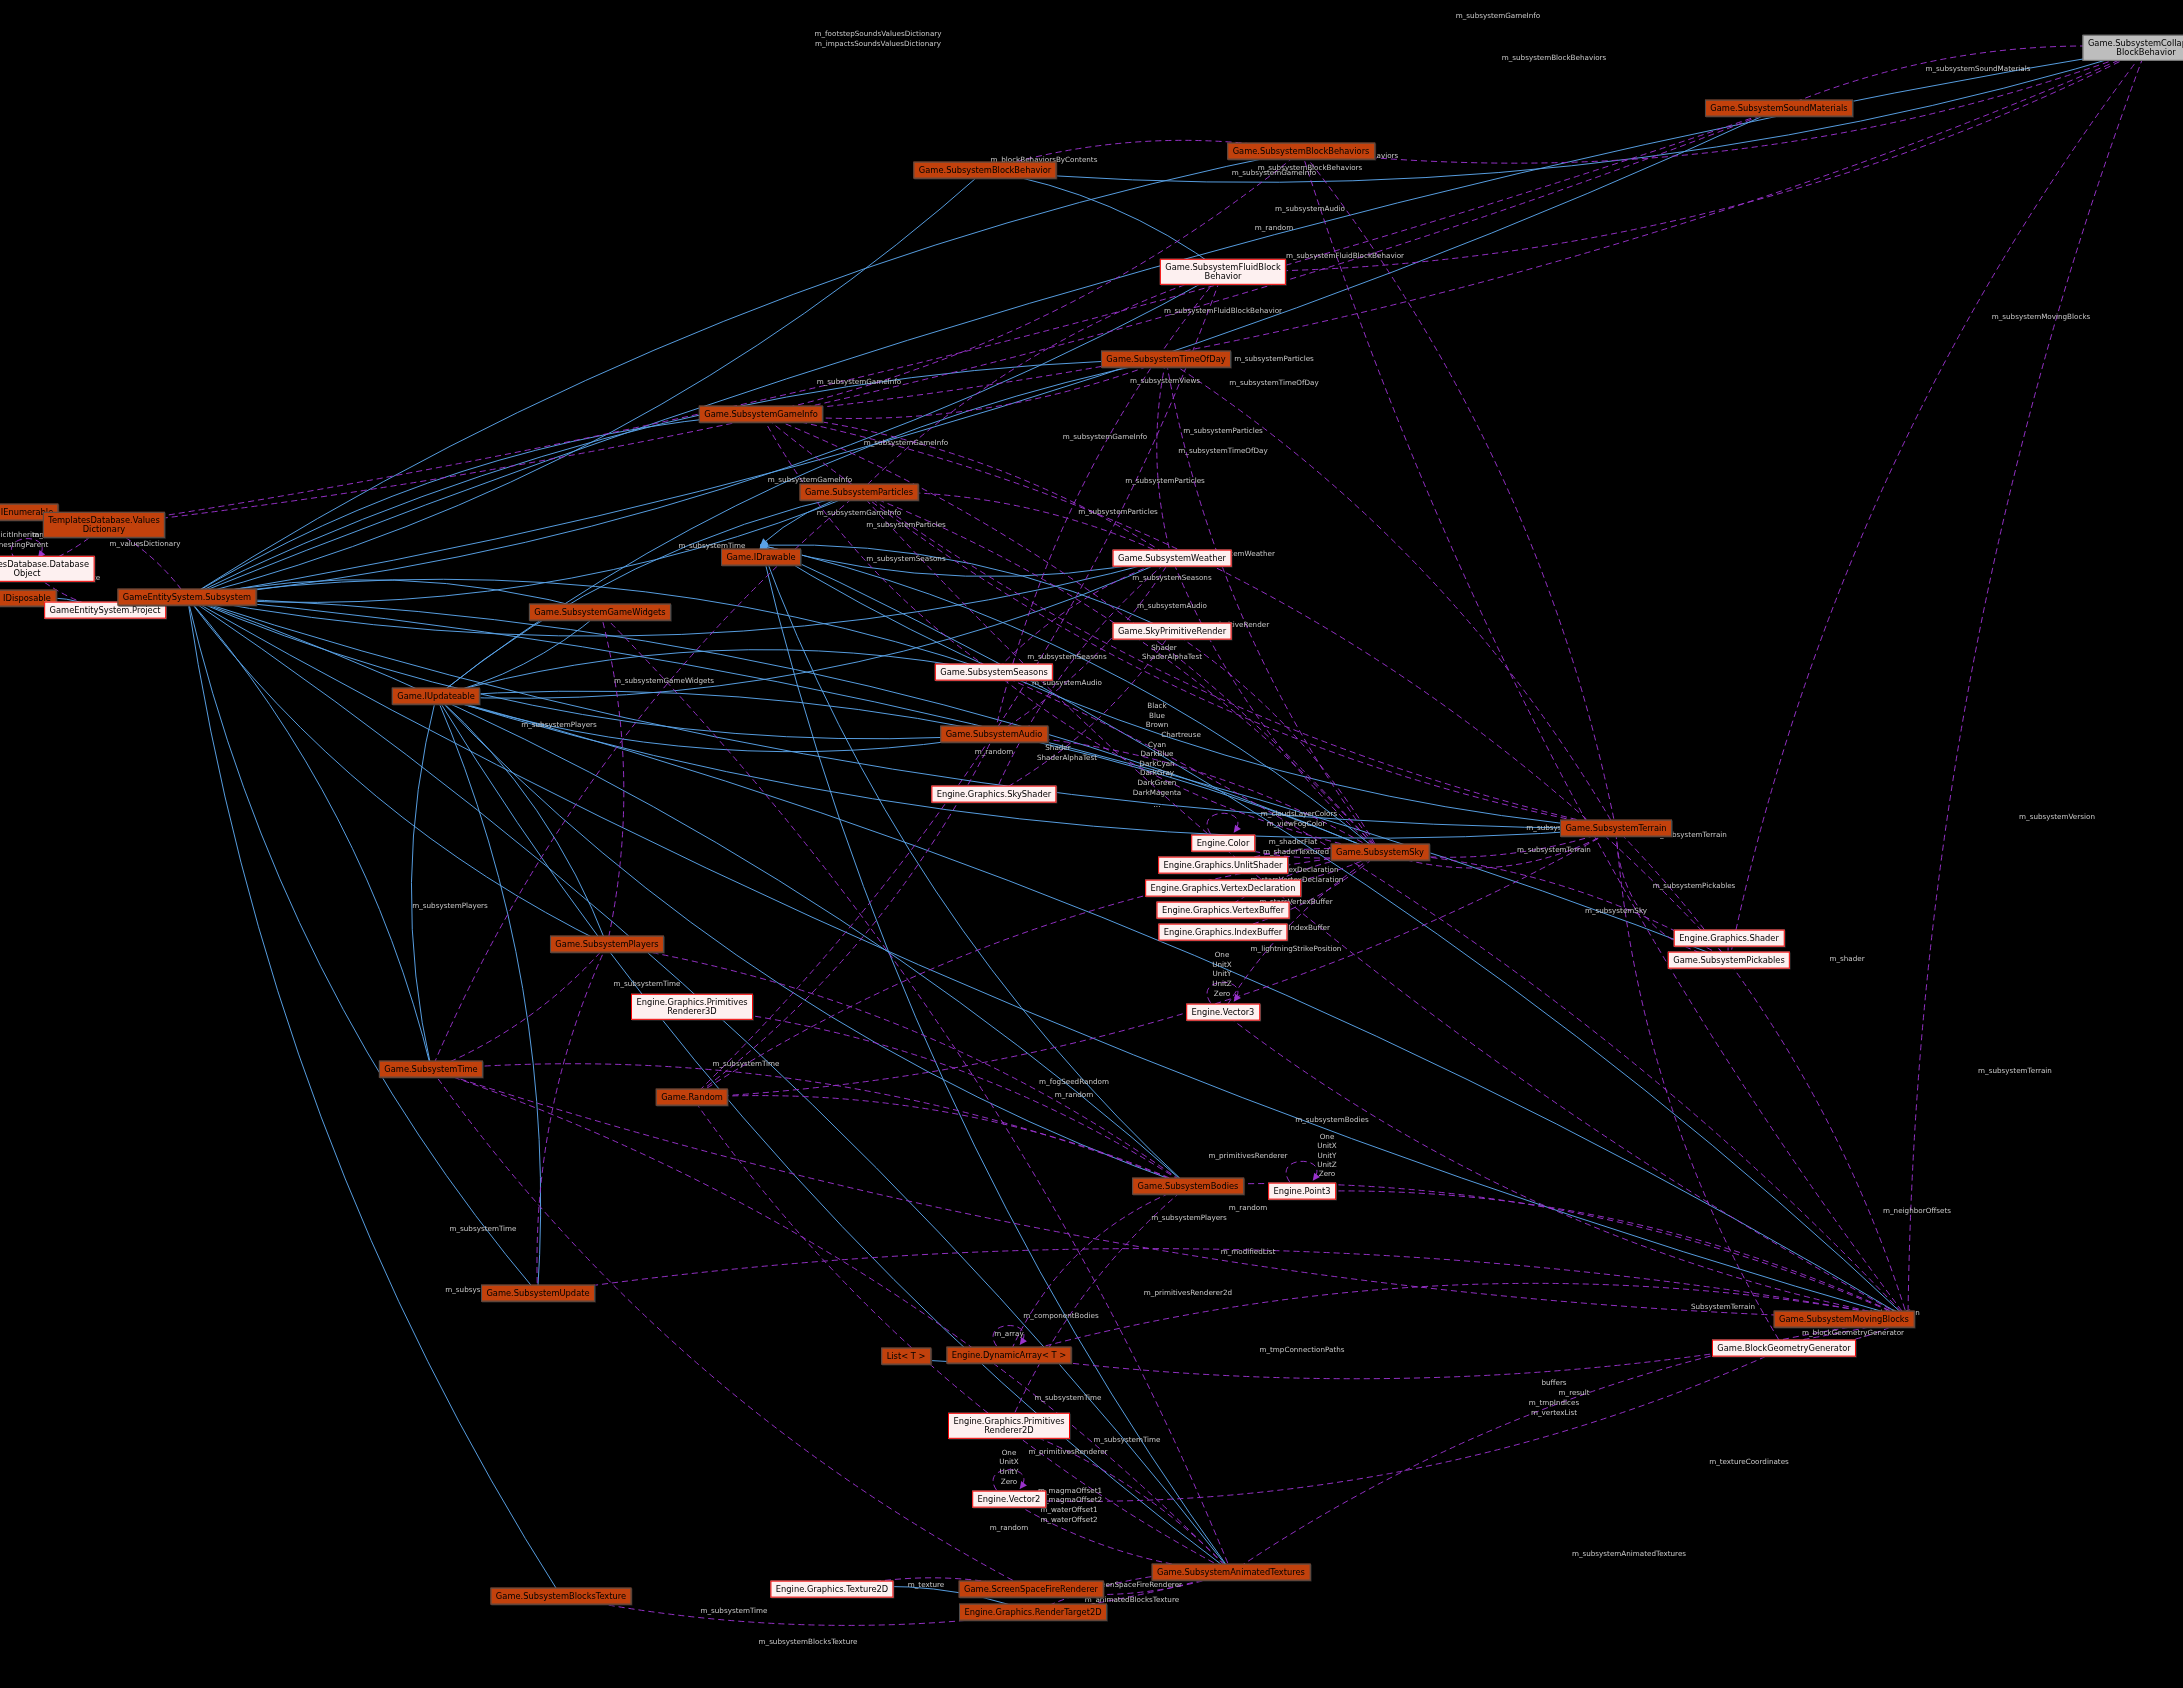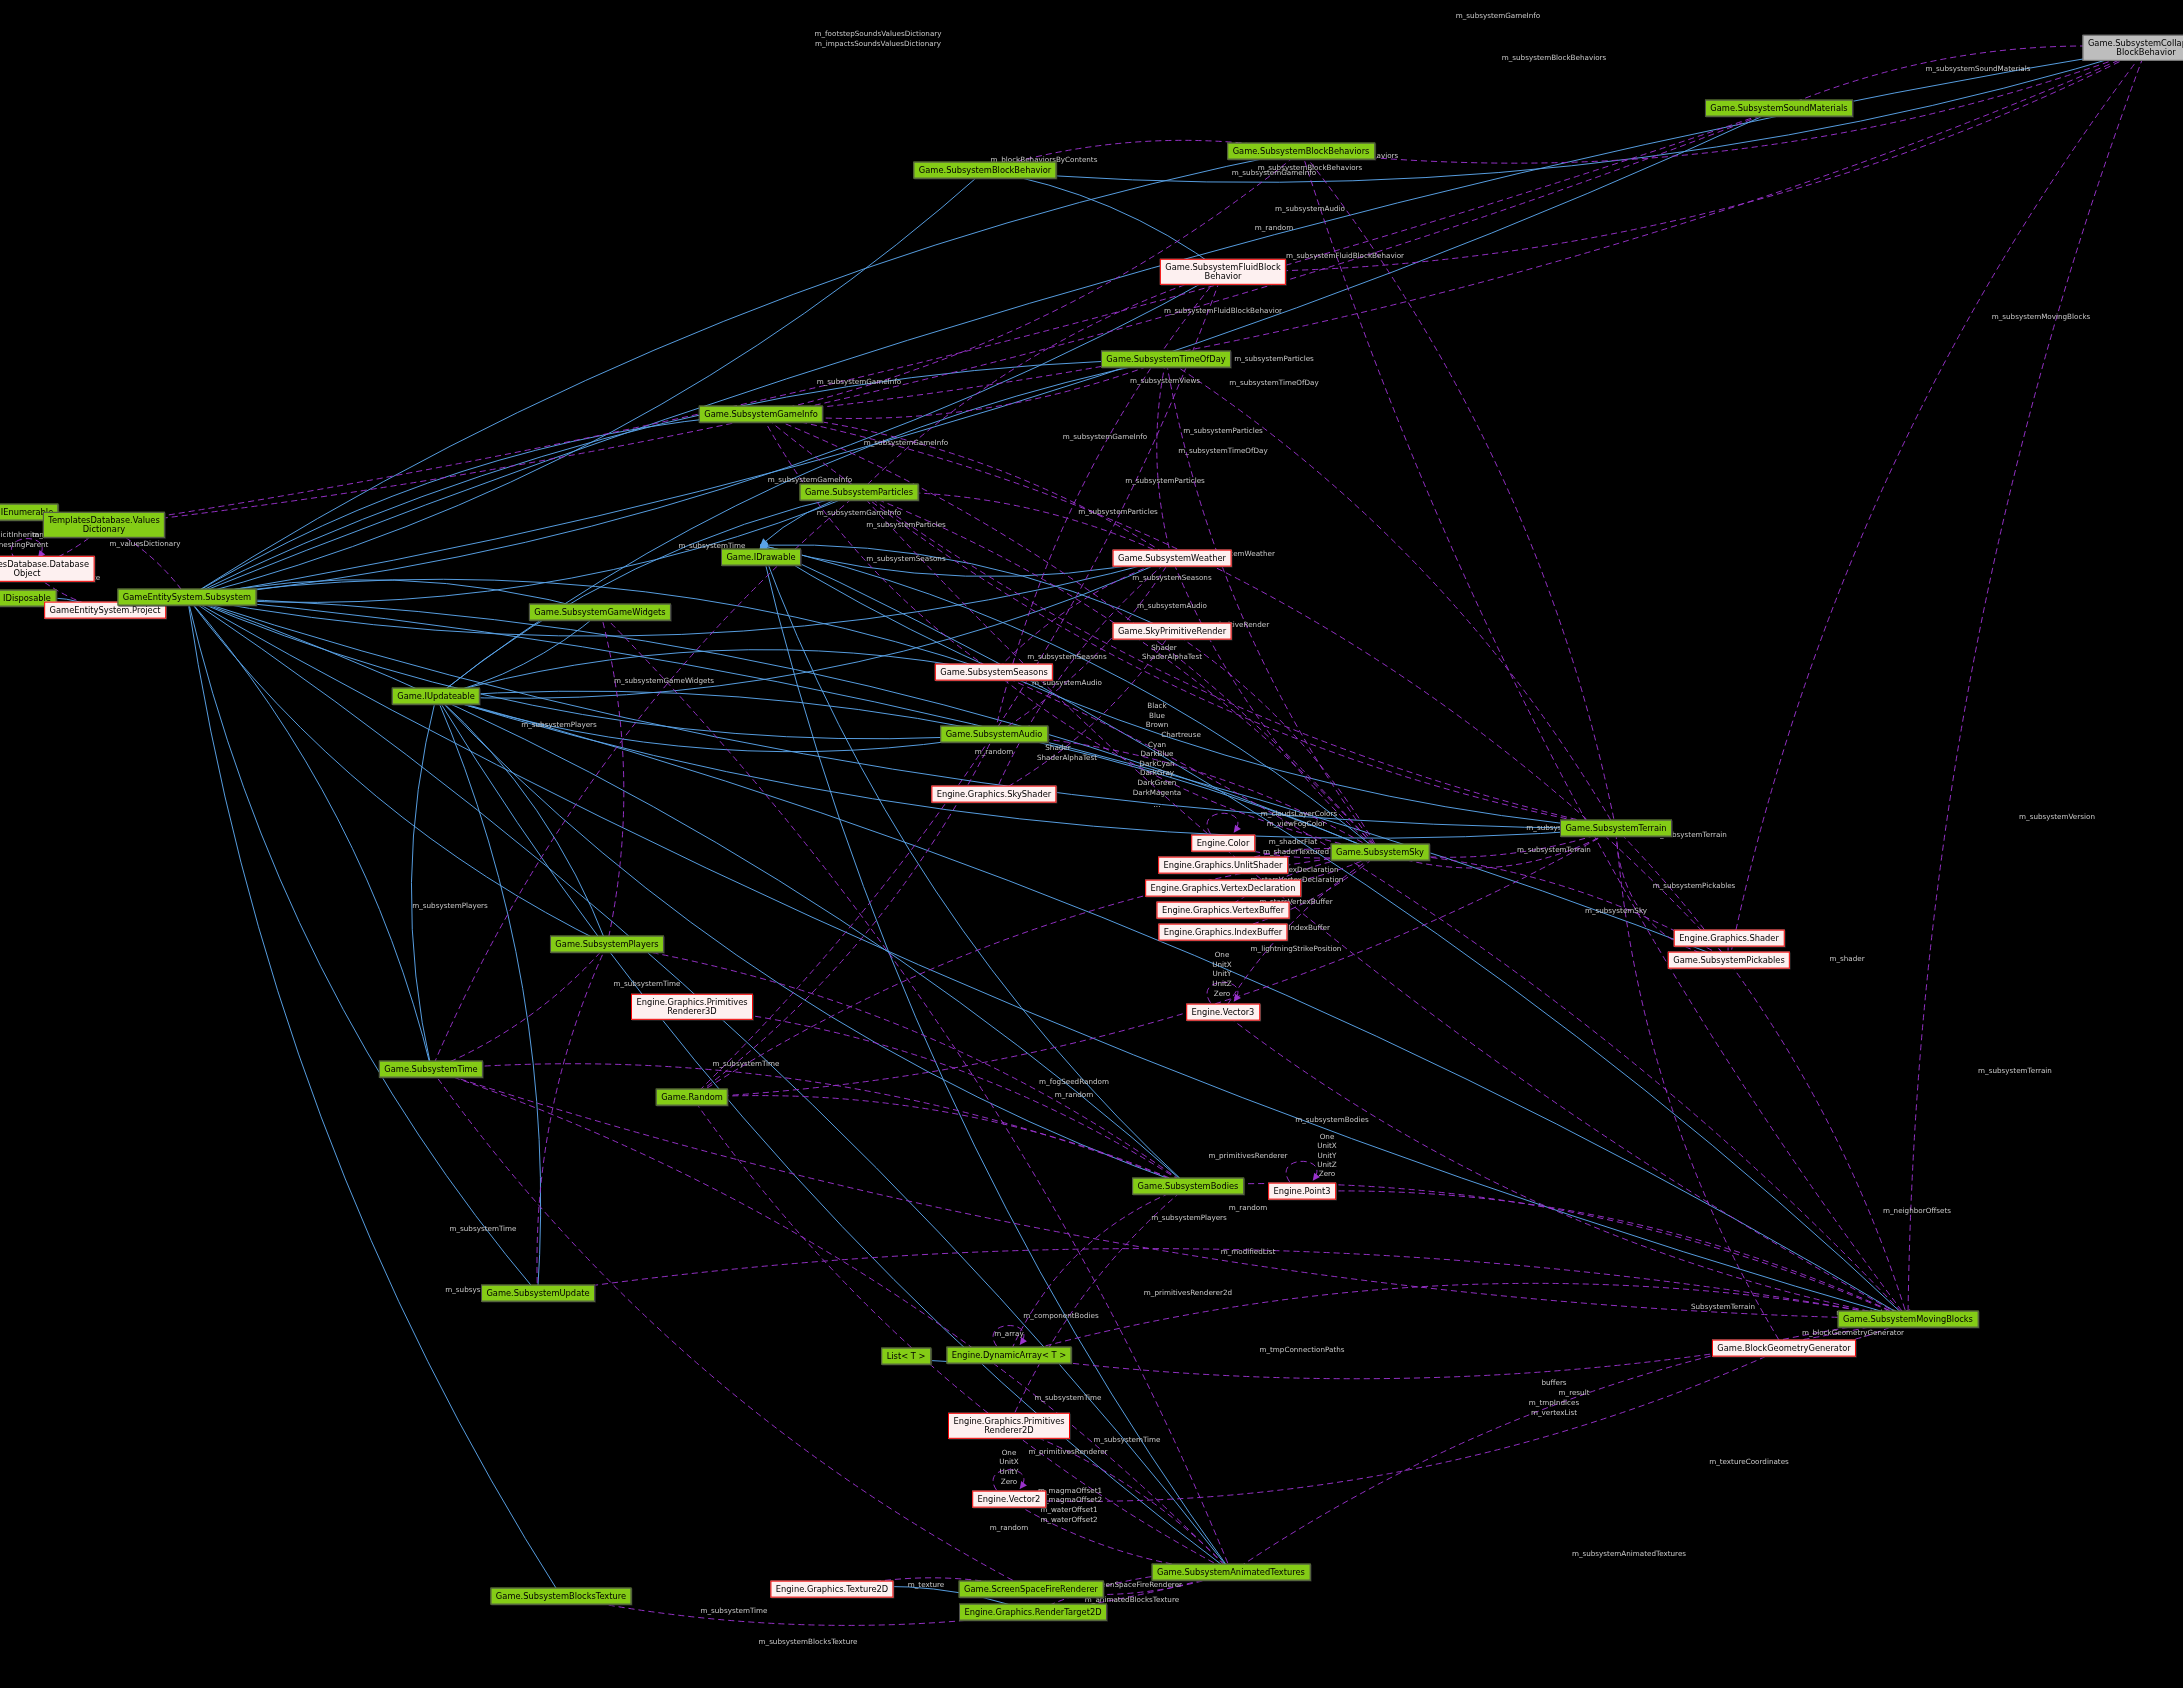--- a/index.html
+++ b/index.html
@@ -4,21 +4,21 @@
 <style>
   html,body{margin:0;padding:0;background:#000;}
   #canvas{position:relative;width:2201px;height:1689px;background:#000;overflow:hidden;
           font-family:"DejaVu Sans","Liberation Sans",sans-serif;}
   #edges{position:absolute;left:0;top:0;z-index:1;}
   .edge{fill:none;}
   .edge.solid{stroke:#5aa3e8;stroke-width:2.2px;}
   .edge.dashed{stroke:#9932cc;stroke-width:2.2px;stroke-dasharray:14 9;}
   .node{position:absolute;transform:translate(-50%,-50%);z-index:3;text-align:center;
         font-size:8.3px;line-height:9.6px;padding:2.6px 4.4px;white-space:nowrap;color:#000;}
-  .node.normal{background:#84cc16;border:0.7px solid #4d4d4d;box-shadow:0.9px 0.9px 0 #2a2a2a;}
+  .node.normal{background:#c2410c;border:0.7px solid #4d4d4d;box-shadow:0.9px 0.9px 0 #2a2a2a;}
   .node.red{background:#fdf0f0;border:1px solid #f40000;box-shadow:0.9px 0.9px 0 #2a2a2a;}
   .node.main{background:#bdbdbd;border:0.7px solid #6e6e6e;}
   .elabel{position:absolute;transform:translate(-50%,-50%);z-index:2;color:#c9c9c9;
           font-size:7.2px;white-space:nowrap;}
 </style>
 </head>
 <body>
 
 <div id="canvas">
   <svg id="edges" width="2201" height="1689" viewBox="0 0 5040 3867">
@@ -293,21 +293,21 @@
       </div>
       <div class="node normal" style="left: 538px; top: 1293px;">
         <div>Game.SubsystemUpdate</div>
       </div>
       <div class="node normal" style="left: 1188px; top: 1186px;">
         <div>Game.SubsystemBodies</div>
       </div>
       <div class="node red" style="left: 1302px; top: 1191px;">
         <div>Engine.Point3</div>
       </div>
-      <div class="node normal" style="left: 1908px; top: 1319px;">
+      <div class="node normal" style="left: 1844px; top: 1319px;">
         <div>Game.SubsystemMovingBlocks</div>
       </div>
       <div class="node red" style="left: 1784px; top: 1348px;">
         <div>Game.BlockGeometryGenerator</div>
       </div>
       <div class="node normal" style="left: 906px; top: 1356px;">
         <div>List&lt; T &gt;</div>
       </div>
       <div class="node normal" style="left: 1009px; top: 1355px;">
         <div>Engine.DynamicArray&lt; T &gt;</div>

